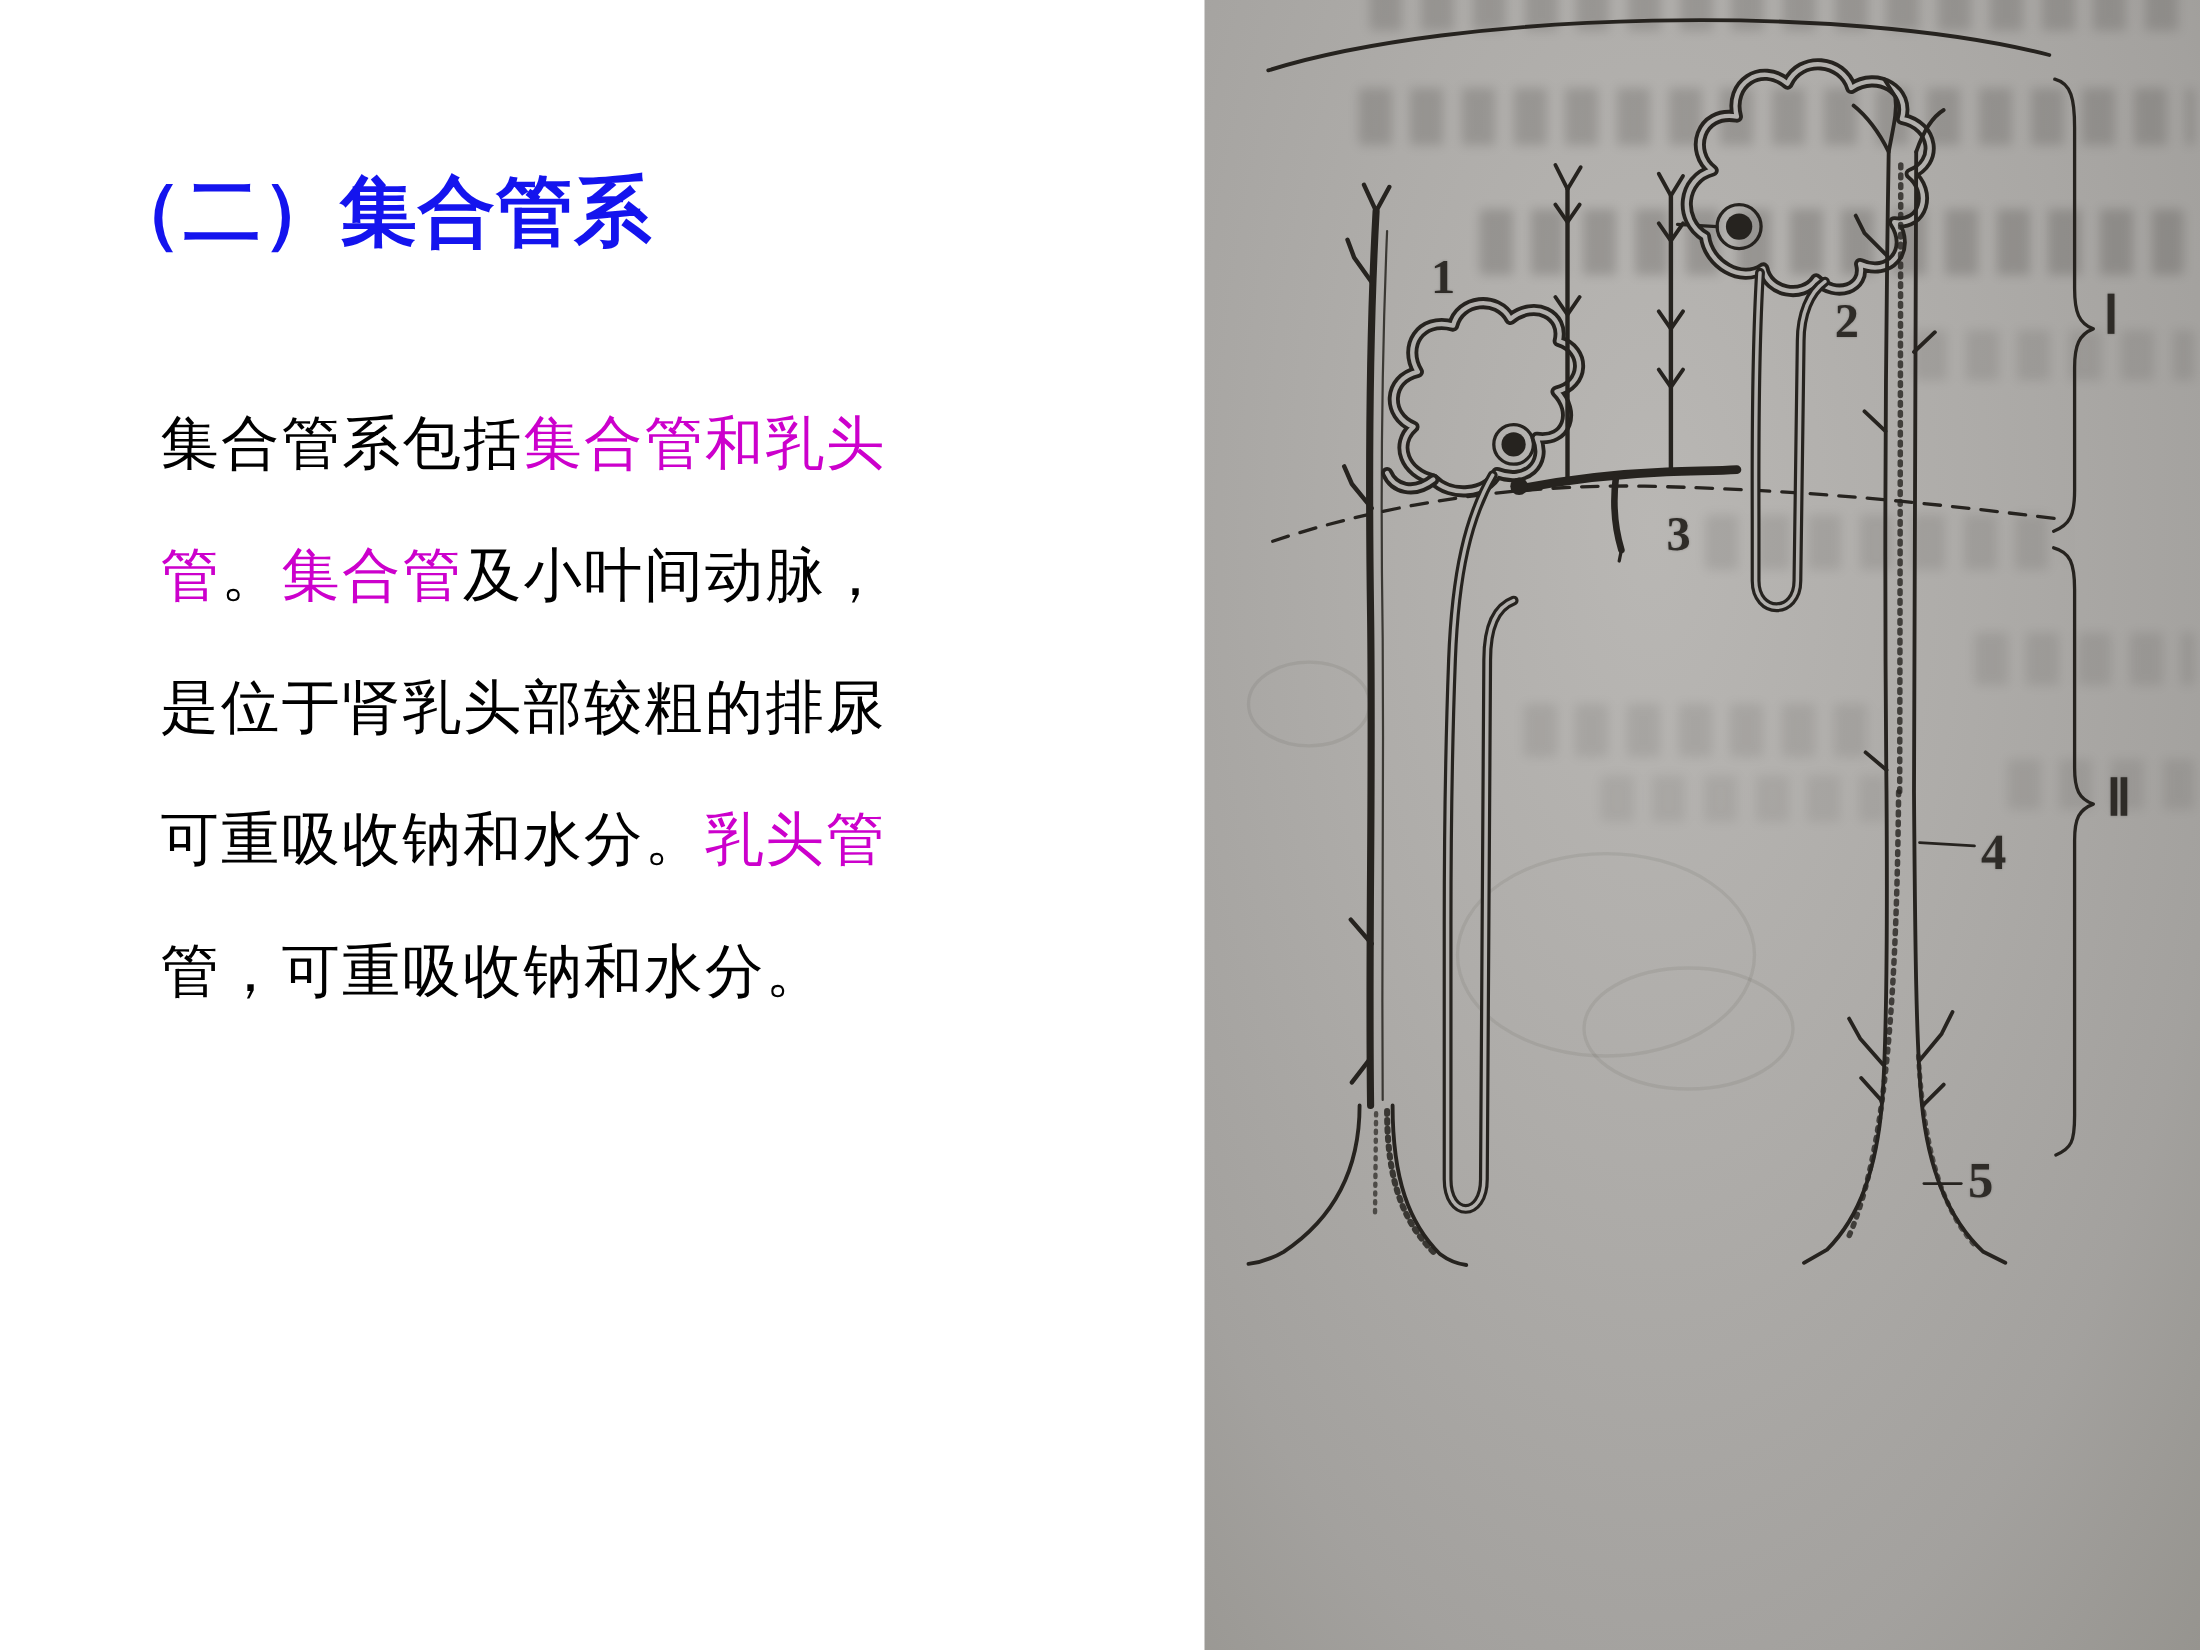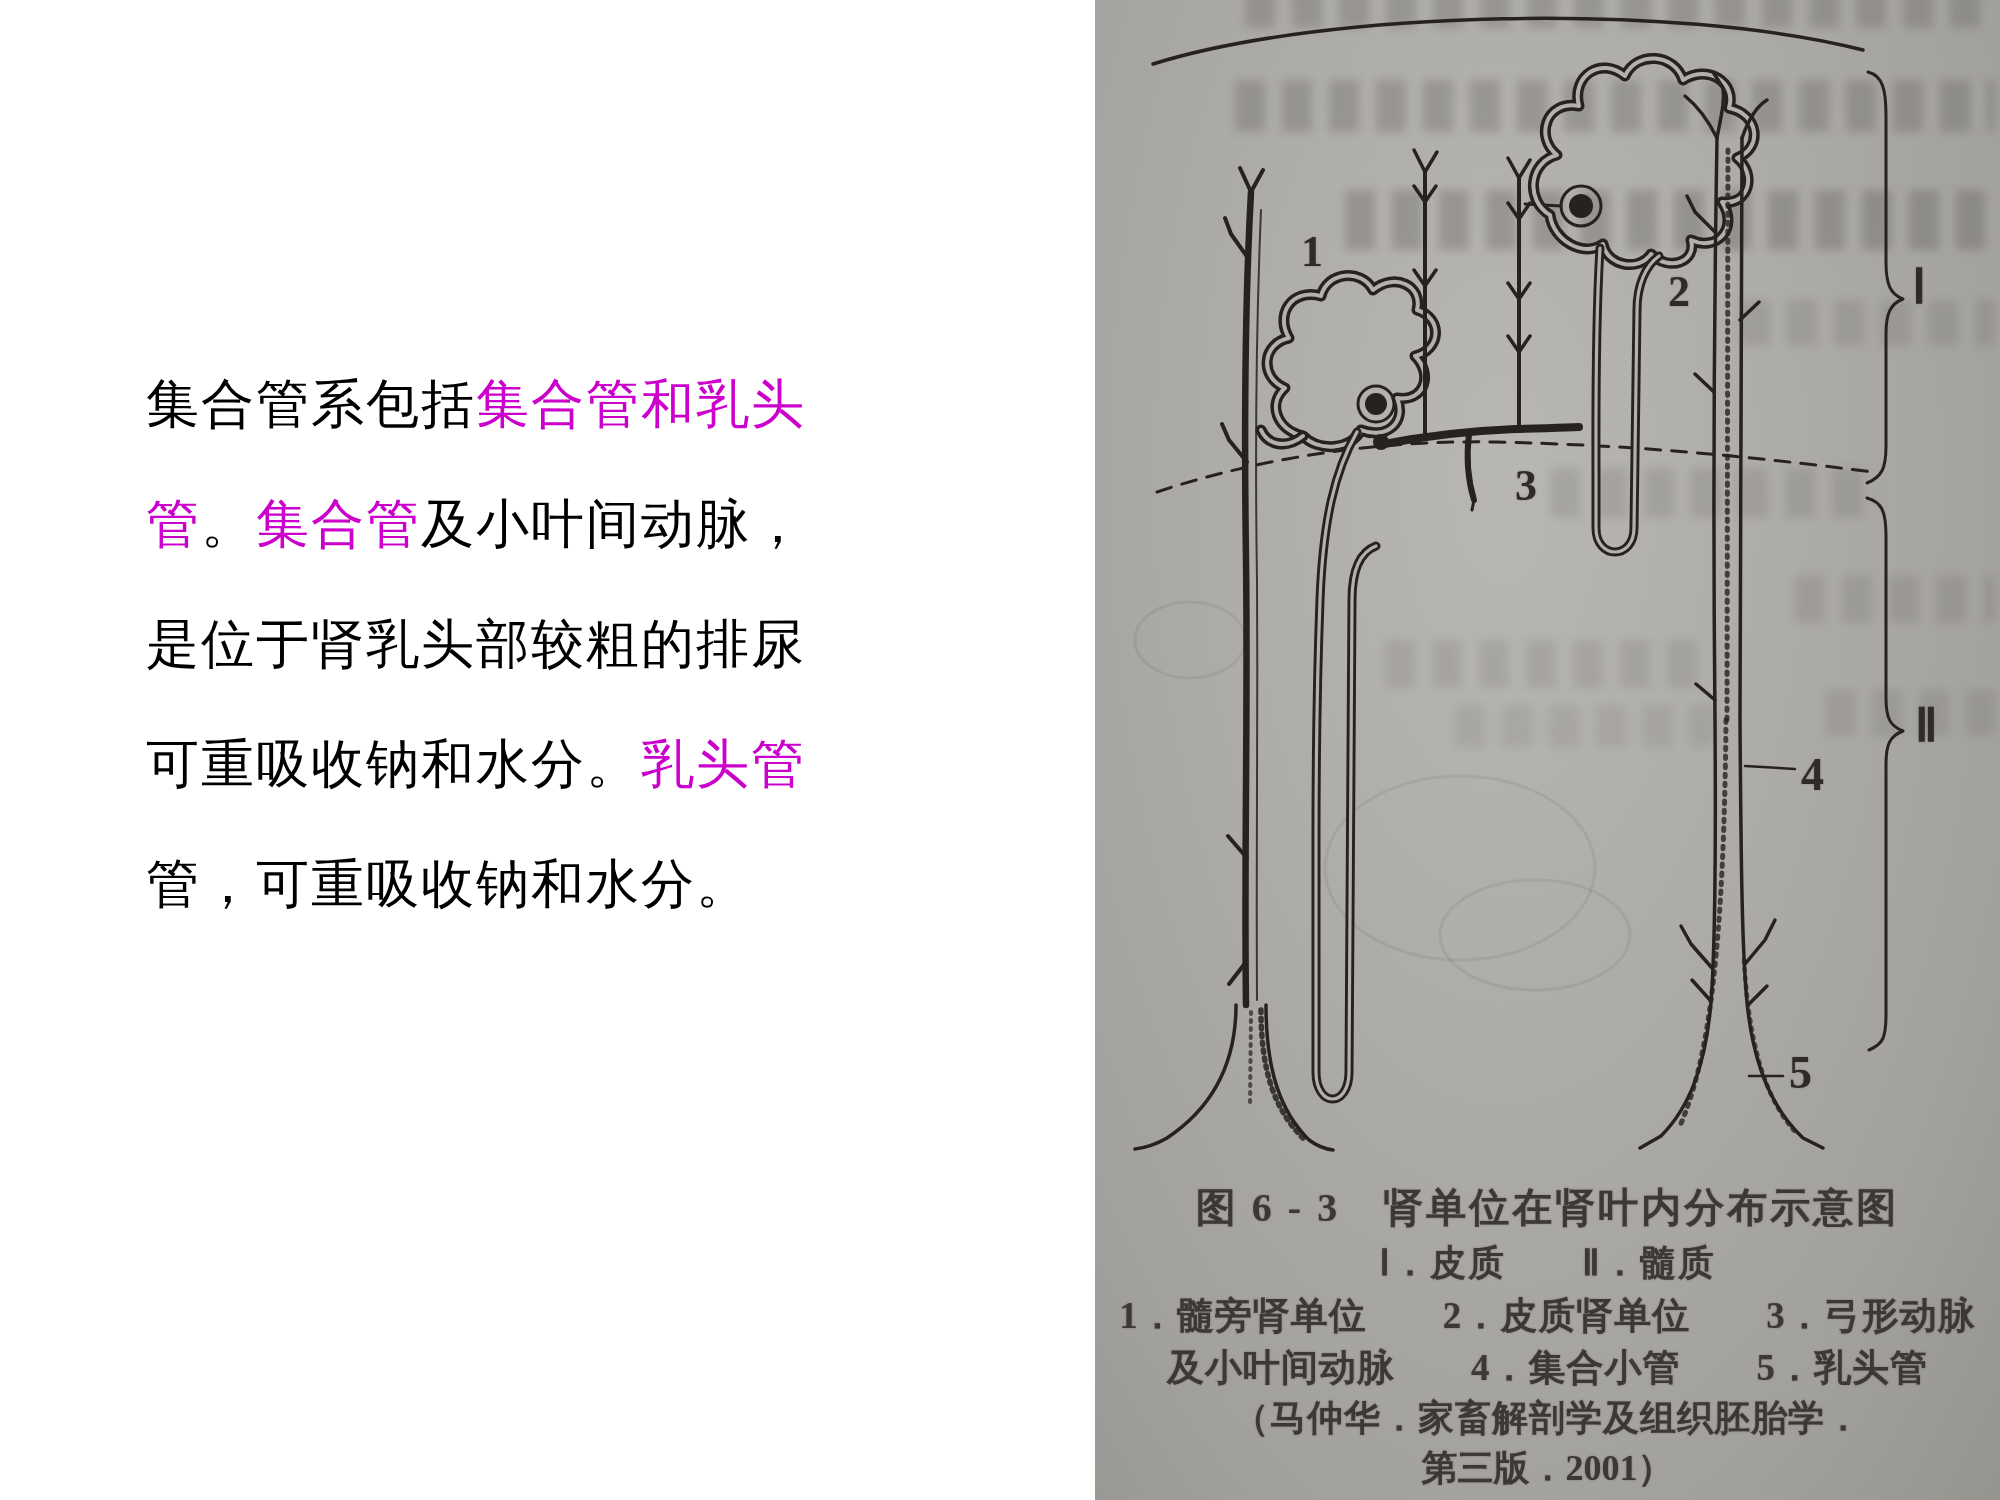--- a/index.html
+++ b/index.html
@@ -34,20 +34,21 @@
   .tube-o{stroke:#26231f;stroke-width:11;fill:none;stroke-linecap:round;stroke-linejoin:round;}
   .tube-i{stroke:#b3b1ae;stroke-width:4;fill:none;stroke-linecap:round;stroke-linejoin:round;}
   .vessel{stroke:#26231f;stroke-width:6.5;fill:none;stroke-linecap:round;}
   .ln{stroke:#26231f;fill:none;stroke-linecap:round;stroke-linejoin:round;}
 </style>
 </head>
 <body>
 
 <div class="stage">
 
+  <div class="title">（二）集合管系</div>
 
   <div class="body-text">
       <div class="bline"><span class="ink">集合管系包括</span><span class="accent">集合管和乳头</span></div>
       <div class="bline"><span class="accent">管</span><span class="ink">。</span><span class="accent">集合管</span><span class="ink">及小叶间动脉，</span></div>
       <div class="bline"><span class="ink">是位于肾乳头部较粗的排尿</span></div>
       <div class="bline"><span class="ink">可重吸收钠和水分。</span><span class="accent">乳头管</span></div>
       <div class="bline"><span class="ink">管，可重吸收钠和水分。</span></div>
     </div>
 
   <div class="photo">
@@ -177,22 +178,14 @@
     </svg>
 
     <span class="fig-label" style="left:206px;top:226px;font-size:44px;">1</span>
     <span class="fig-label" style="left:573px;top:266px;font-size:44px;">2</span>
     <span class="fig-label" style="left:420px;top:460px;font-size:44px;">3</span>
     <span class="fig-label" style="left:706px;top:748px;font-size:46px;">4</span>
     <span class="fig-label" style="left:694px;top:1046px;font-size:46px;">5</span>
     <span class="fig-label" style="left:817px;top:258px;font-size:48px;">Ⅰ</span>
     <span class="fig-label" style="left:820px;top:698px;font-size:46px;">Ⅱ</span>
 
-    <div class="caption">
-      <div class="cap0">图 6 - 3　肾单位在肾叶内分布示意图</div>
-      <div class="cap1">Ⅰ．皮质　　Ⅱ．髓质</div>
-      <div class="cap2">1．髓旁肾单位　　2．皮质肾单位　　3．弓形动脉</div>
-      <div class="cap3">及小叶间动脉　　4．集合小管　　5．乳头管</div>
-      <div class="cap4">（马仲华．家畜解剖学及组织胚胎学．</div>
-      <div class="cap5">第三版．2001）</div>
-    </div>
   </div>
 </div>
 
 </body></html>

